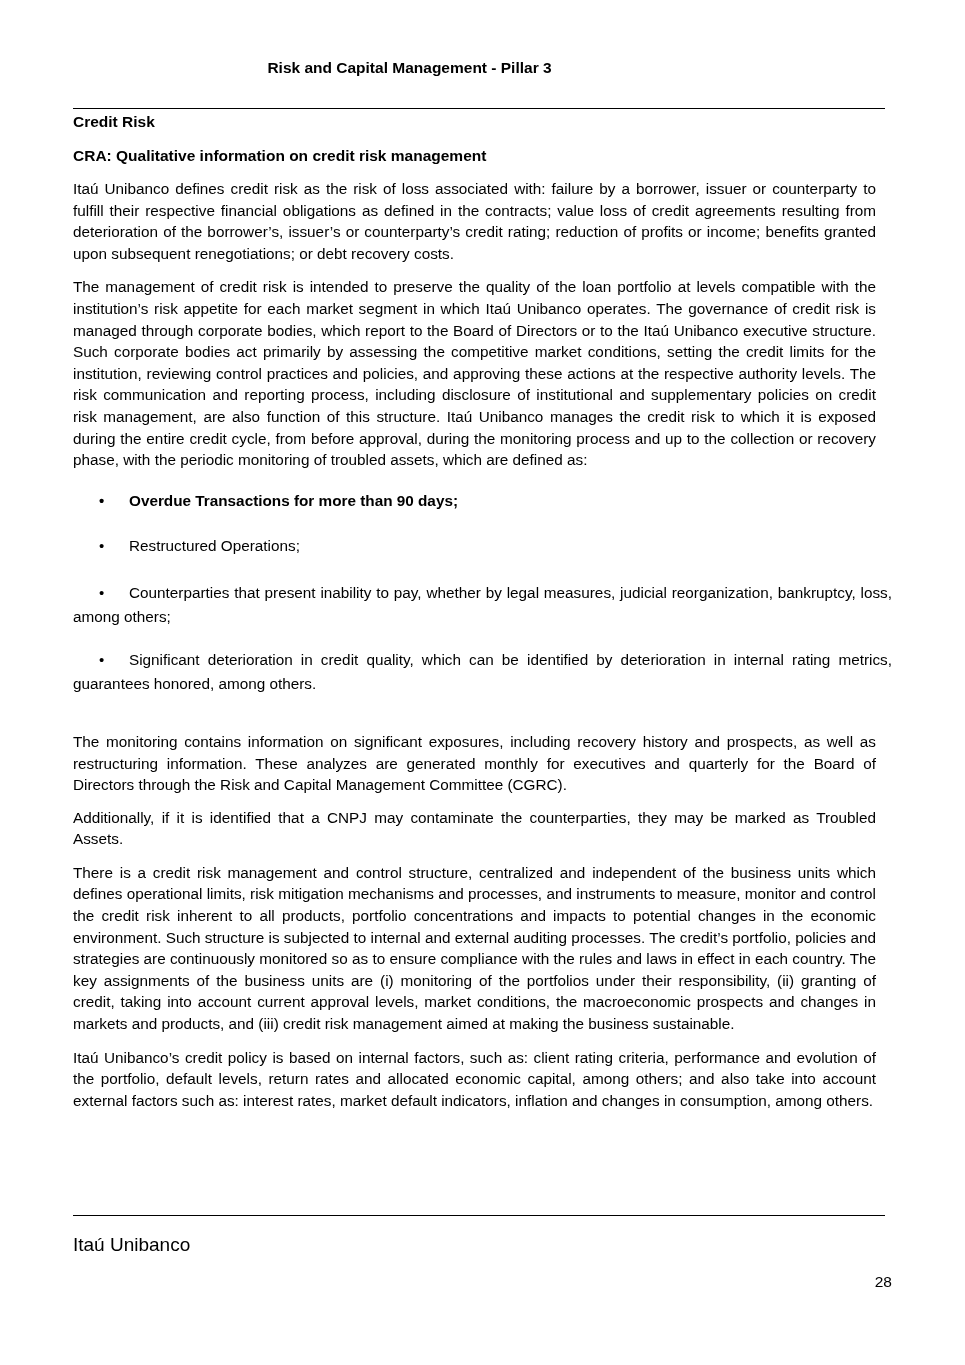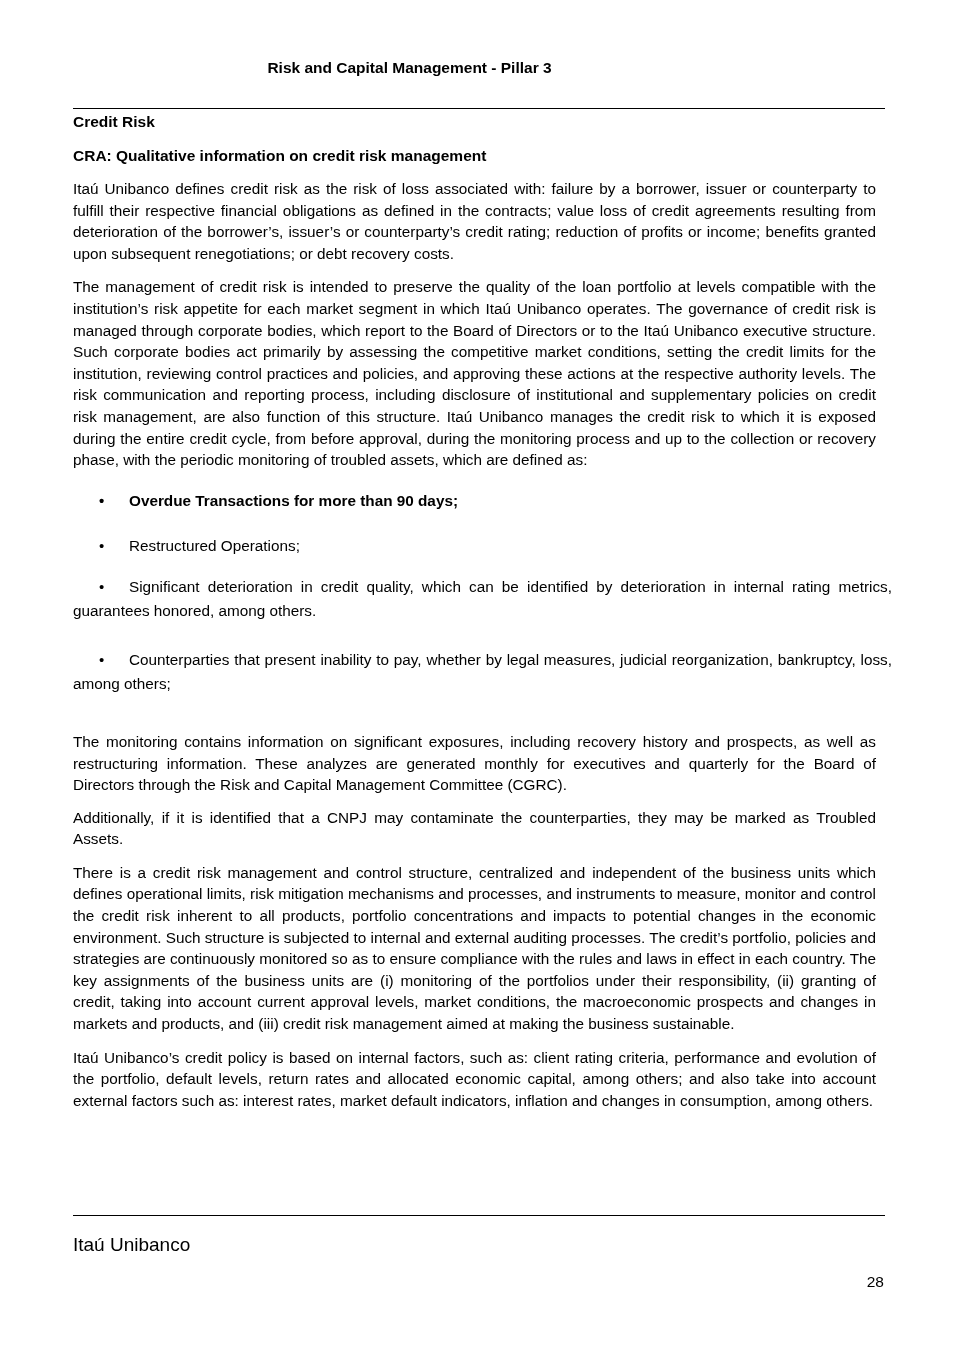--- a/index.html
+++ b/index.html
@@ -17,21 +17,21 @@
     p.para { margin: 12px 16px 0 0; text-align: justify; }
     .bullet { margin: 0; text-align: justify; }
     .bullet .dot { display: inline-block; width: 56px; padding-left: 26px; box-sizing: border-box; font-size: 15px; }
     .bullet.b1 { margin-top: 19px; font-weight: bold; }
     .bullet.b2 { margin-top: 24px; }
     .bullet.b3 { margin-top: 24px; line-height: 24.5px; }
     .bullet.b4 { margin-top: 18px; line-height: 24.5px; }
     p.para.after-bullets { margin-top: 11px; }
     p.para.gap-large { margin-top: 34px; }
     .footer-name { position: absolute; left: 73px; top: 1234px; font-size: 19px; }
-    .page-number { position: absolute; right: 81px; top: 1273px; font-size: 15.5px; text-align: right; }
+    .page-number { position: absolute; right: 73px; top: 1273px; font-size: 15.5px; text-align: right; }
   </style>
 </head>
 <body>
 
 <div class="page">
   <div class="running-header">Risk and Capital Management - Pillar 3</div>
   <div class="rule top"></div>
 
   <div class="content">
     <h2 class="section-title">Credit Risk</h2>
@@ -39,25 +39,25 @@
 
     <p class="para">Itaú Unibanco defines credit risk as the risk of loss associated with: failure by a borrower, issuer or counterparty to fulfill their respective financial obligations as defined in the contracts; value loss of credit agreements resulting from deterioration of the borrower’s, issuer’s or counterparty’s credit rating; reduction of profits or income; benefits granted upon subsequent renegotiations; or debt recovery costs.</p>
     <p class="para">The management of credit risk is intended to preserve the quality of the loan portfolio at levels compatible with the institution’s risk appetite for each market segment in which Itaú Unibanco operates. The governance of credit risk is managed through corporate bodies, which report to the Board of Directors or to the Itaú Unibanco executive structure. Such corporate bodies act primarily by assessing the competitive market conditions, setting the credit limits for the institution, reviewing control practices and policies, and approving these actions at the respective authority levels. The risk communication and reporting process, including disclosure of institutional and supplementary policies on credit risk management, are also function of this structure. Itaú Unibanco manages the credit risk to which it is exposed during the entire credit cycle, from before approval, during the monitoring process and up to the collection or recovery phase, with the periodic monitoring of troubled assets, which are defined as:</p>
 
     <div class="bullet b1">
       <span class="dot">•</span><span>Overdue Transactions for more than 90 days;</span>
     </div>
     <div class="bullet b2">
       <span class="dot">•</span><span>Restructured Operations;</span>
     </div>
+    <div class="bullet b3">
+      <span class="dot">•</span><span>Counterparties that present inability to pay, whether by legal measures, judicial reorganization, bankruptcy, loss, among others;</span>
+    </div>
     <div class="bullet b4">
       <span class="dot">•</span><span>Significant deterioration in credit quality, which can be identified by deterioration in internal rating metrics, guarantees honored, among others.</span>
-    </div>
-    <div class="bullet b3">
-      <span class="dot">•</span><span>Counterparties that present inability to pay, whether by legal measures, judicial reorganization, bankruptcy, loss, among others;</span>
     </div>
 
     <p class="para gap-large">The monitoring contains information on significant exposures, including recovery history and prospects, as well as restructuring information. These analyzes are generated monthly for executives and quarterly for the Board of Directors through the Risk and Capital Management Committee (CGRC).</p>
     <p class="para after-bullets">Additionally, if it is identified that a CNPJ may contaminate the counterparties, they may be marked as Troubled Assets.</p>
     <p class="para">There is a credit risk management and control structure, centralized and independent of the business units which defines operational limits, risk mitigation mechanisms and processes, and instruments to measure, monitor and control the credit risk inherent to all products, portfolio concentrations and impacts to potential changes in the economic environment. Such structure is subjected to internal and external auditing processes. The credit’s portfolio, policies and strategies are continuously monitored so as to ensure compliance with the rules and laws in effect in each country. The key assignments of the business units are (i) monitoring of the portfolios under their responsibility, (ii) granting of credit, taking into account current approval levels, market conditions, the macroeconomic prospects and changes in markets and products, and (iii) credit risk management aimed at making the business sustainable.</p>
     <p class="para">Itaú Unibanco’s credit policy is based on internal factors, such as: client rating criteria, performance and evolution of the portfolio, default levels, return rates and allocated economic capital, among others; and also take into account external factors such as: interest rates, market default indicators, inflation and changes in consumption, among others.</p>
   </div>
 
   <div class="rule bottom"></div>
   <div class="footer-name">Itaú Unibanco</div>

